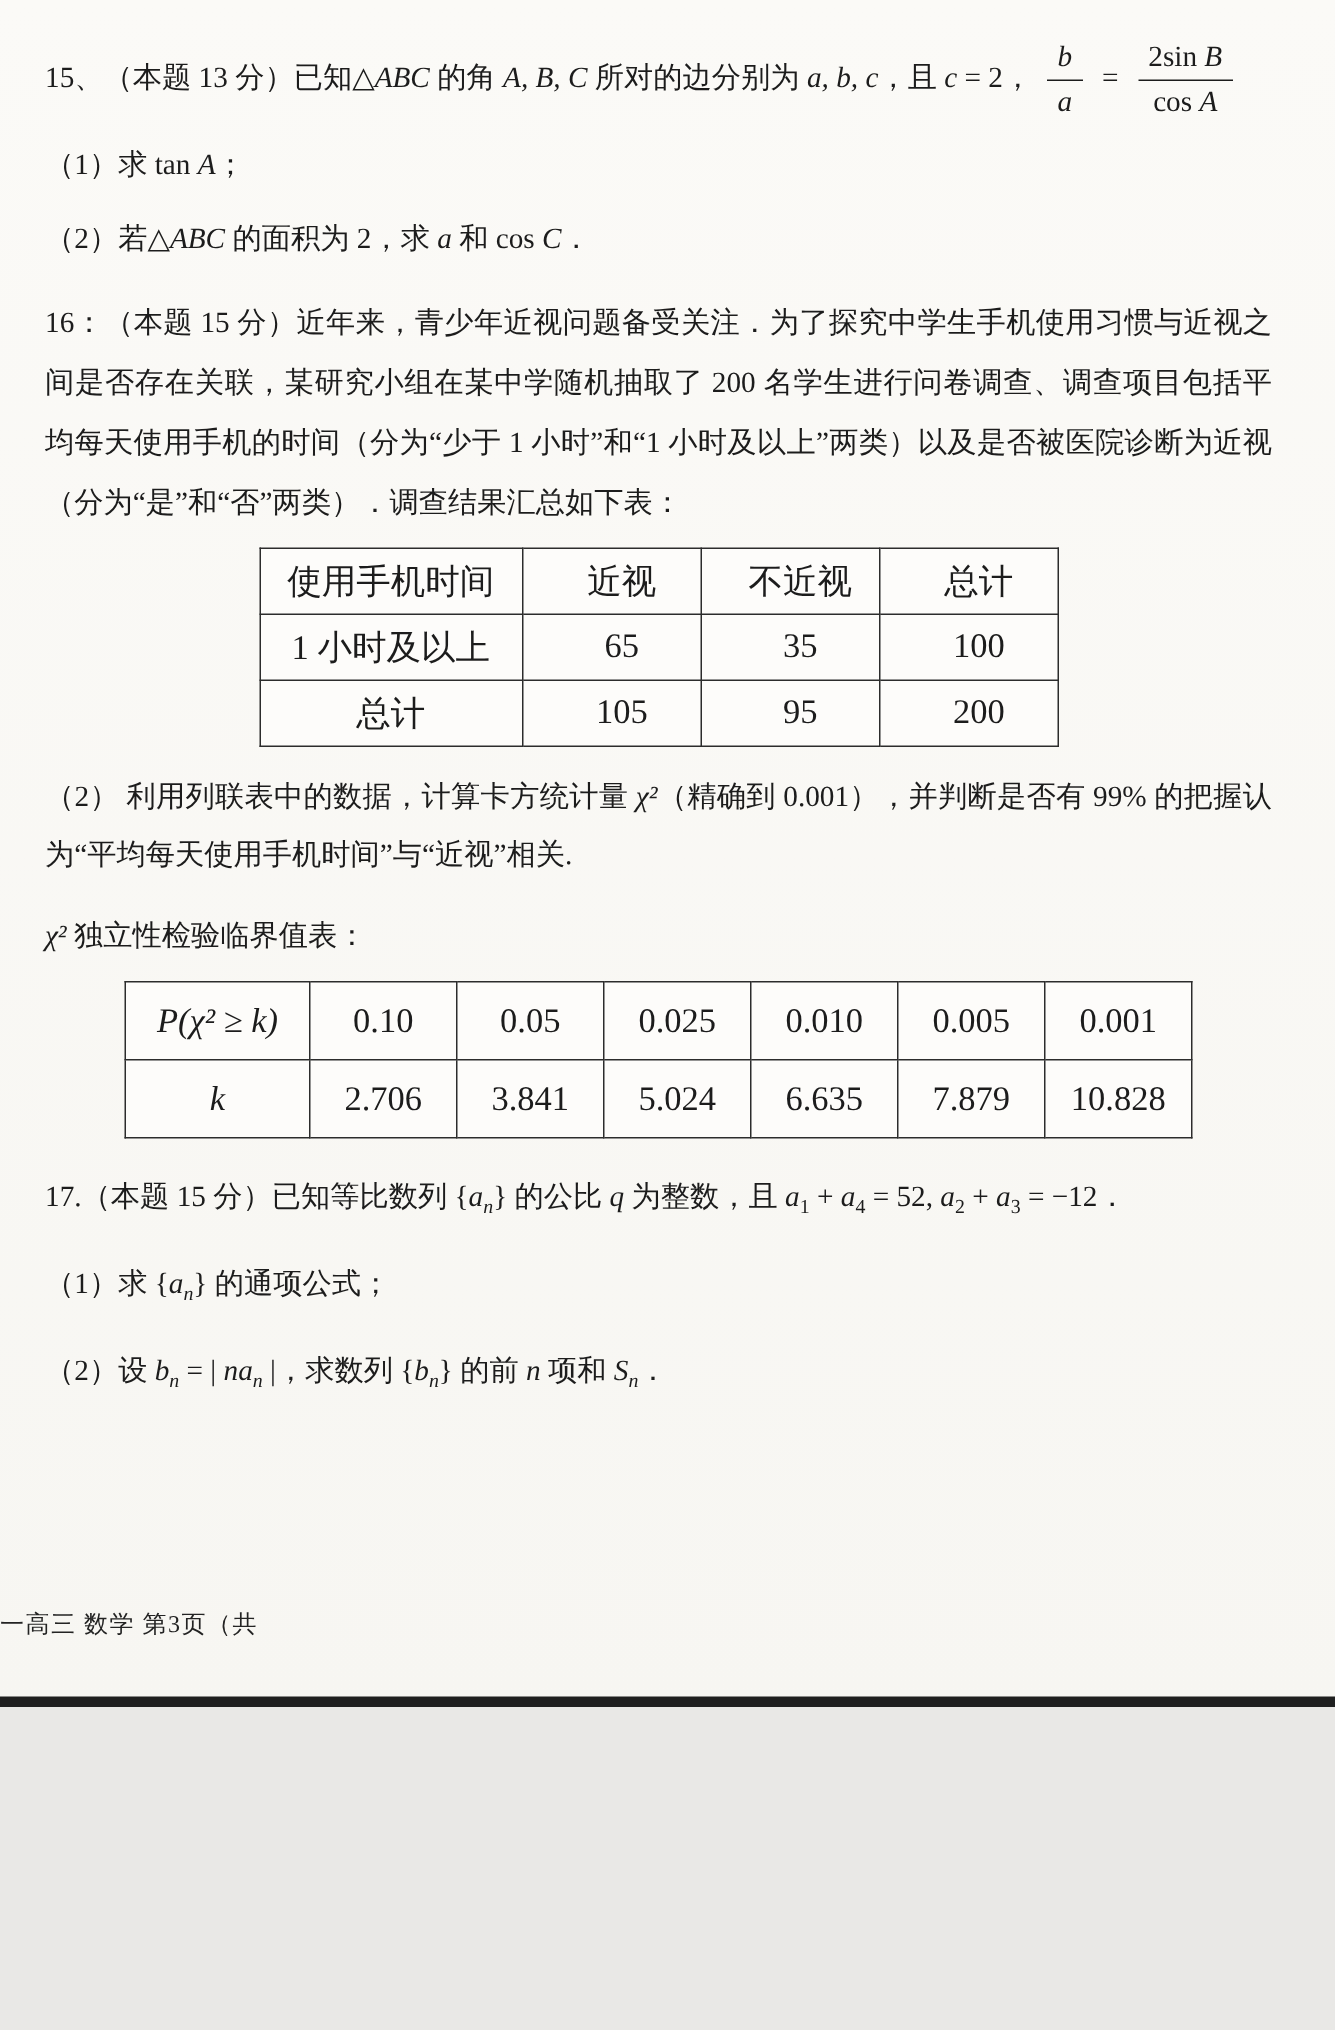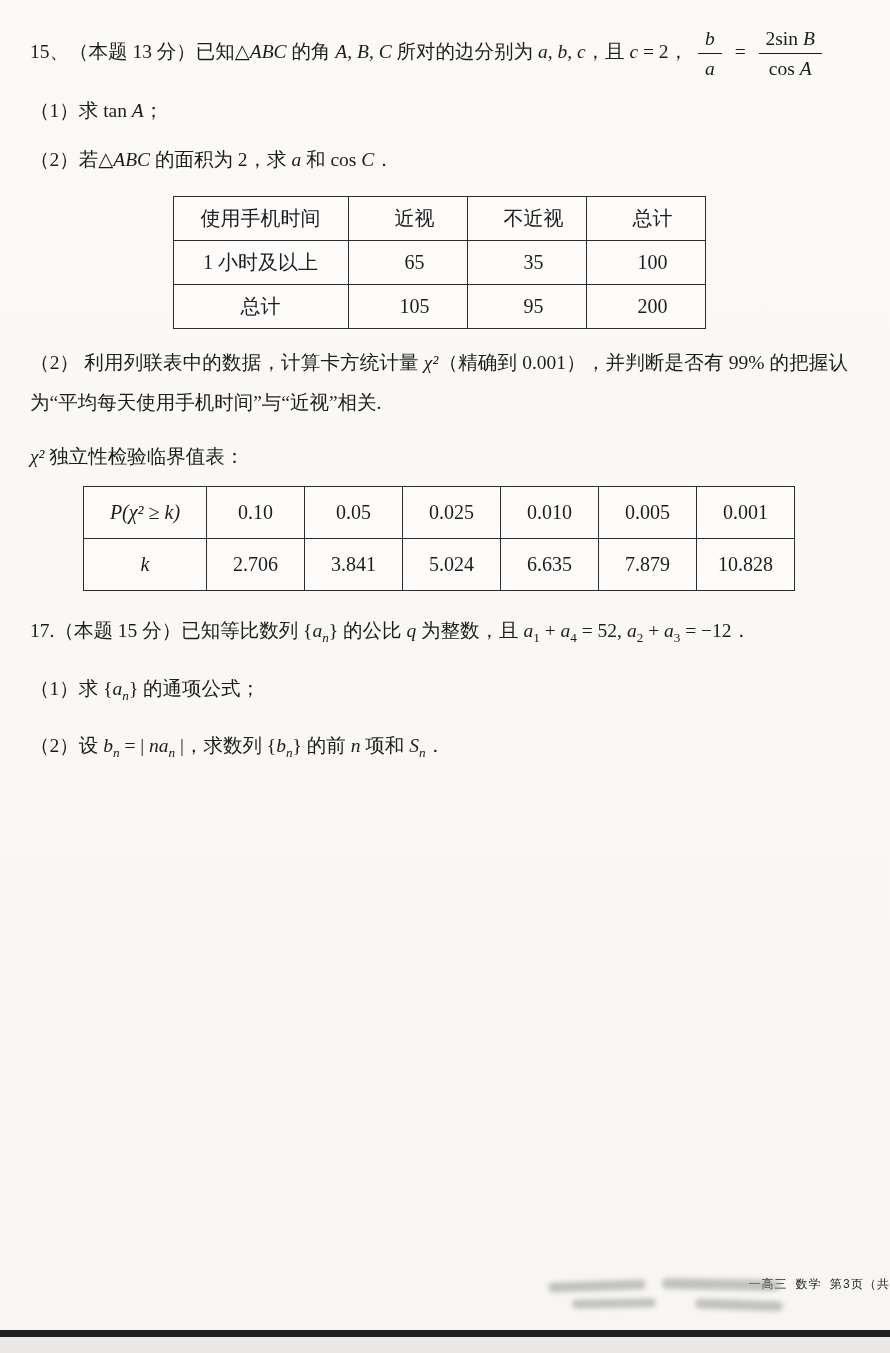--- a/index.html
+++ b/index.html
@@ -5,21 +5,21 @@
   html, body { margin: 0; padding: 0; }
   body {
     width: 890px;
     background: #e9e8e6;
     font-family: "Liberation Serif", "DejaVu Serif", serif;
     color: #1c1c1c;
   }
   .page {
     position: relative;
     width: 890px;
-    height: 1337px;
+    height: 1138px;
     background: linear-gradient(180deg, #fbfaf7 0%, #f7f6f2 100%);
     padding: 26px 42px 0 30px;
     box-sizing: border-box;
     overflow: hidden;
   }
   .line {
     font-size: 19.5px;
     line-height: 2.05;
     text-align: justify;
     margin: 0 0 9px 0;
@@ -37,42 +37,41 @@
   .frac .num { display: block; border-bottom: 1.5px solid #1c1c1c; padding: 0 7px 2px; }
   .frac .den { display: block; padding: 2px 7px 0; }
   .eq { margin: 0 3px; }
   .formula-line { margin: 14px 0 10px; }
   .crit-title { margin-top: 14px; }
   table.grid { border-collapse: collapse; margin: 8px auto 14px; background: #fdfcfa; }
   table.grid th, table.grid td {
     border: 1.6px solid #2c2c2c;
     text-align: center;
     font-weight: normal;
-    font-size: 20px;
+    font-size: 23px;
     padding: 0 8px;
   }
   .t1 th, .t1 td { height: 43px; }
   .t1 .c0 { width: 158px; }
   .t1 .cn { width: 88px; padding-left: 22px; }
   .t2 { margin-bottom: 24px; }
   .t2 td { height: 51px; }
   .t2 .c0 { width: 106px; font-style: italic; }
   .t2 .cn { width: 81px; font-family: Liberation Serif, serif; }
   .sec { margin-bottom: 16px; }
   .sec-p17 { margin-top: 20px; }
   .sec-p17 .line { margin-bottom: 18px; }
   .footer {
     position: absolute;
     left: 0; right: 0;
     bottom: 44px;
-    text-align: right;
-    font-size: 12px;
+    text-align: left;
+    font-size: 16px;
     letter-spacing: 1px;
     color: #232323;
-    font-family: Liberation Mono, monospace;
   }
   .scrib {
     position: absolute;
     background: #8d8d8d;
     opacity: .5;
     filter: blur(2.5px);
     border-radius: 5px;
   }
   .s1 { left: 548px; top: 1281px; width: 98px;  height: 10px; transform: rotate(-2deg); }
   .s2 { left: 662px; top: 1279px; width: 118px; height: 11px; transform: rotate(1deg); }
@@ -95,20 +94,21 @@
       <span><span>15、（本题 13 分）已知△</span><span class="math">ABC</span><span> 的角 </span><span class="math">A, B, C</span><span> 所对的边分别为 </span><span class="math">a, b, c</span><span>，且 </span><span class="math">c</span><span> = 2，</span></span>
       <span class="frac"><span class="num"><span class="math">b</span></span><span class="den"><span class="math">a</span></span></span>
       <span class="eq">=</span>
       <span class="frac"><span class="num"><span>2sin </span><span class="math">B</span></span><span class="den"><span>cos </span><span class="math">A</span></span></span>
     </p>
     <p class="line"><span>（1）求 tan </span><span class="math">A</span><span>；</span></p>
     <p class="line"><span>（2）若△</span><span class="math">ABC</span><span> 的面积为 2，求 </span><span class="math">a</span><span> 和 cos </span><span class="math">C</span><span>．</span></p>
   </section>
 
   <section class="sec">
+    <p class="line">16：（本题 15 分）近年来，青少年近视问题备受关注．为了探究中学生手机使用习惯与近视之间是否存在关联，某研究小组在某中学随机抽取了 200 名学生进行问卷调查、调查项目包括平均每天使用手机的时间（分为“少于 1 小时”和“1 小时及以上”两类）以及是否被医院诊断为近视（分为“是”和“否”两类）．调查结果汇总如下表：</p>
 
     <table class="grid t1">
       <tbody>
         <tr>
           <th class="c0">使用手机时间</th>
           <th class="cn">近视</th>
           <th class="cn">不近视</th>
           <th class="cn">总计</th>
         </tr>
         <tr>

